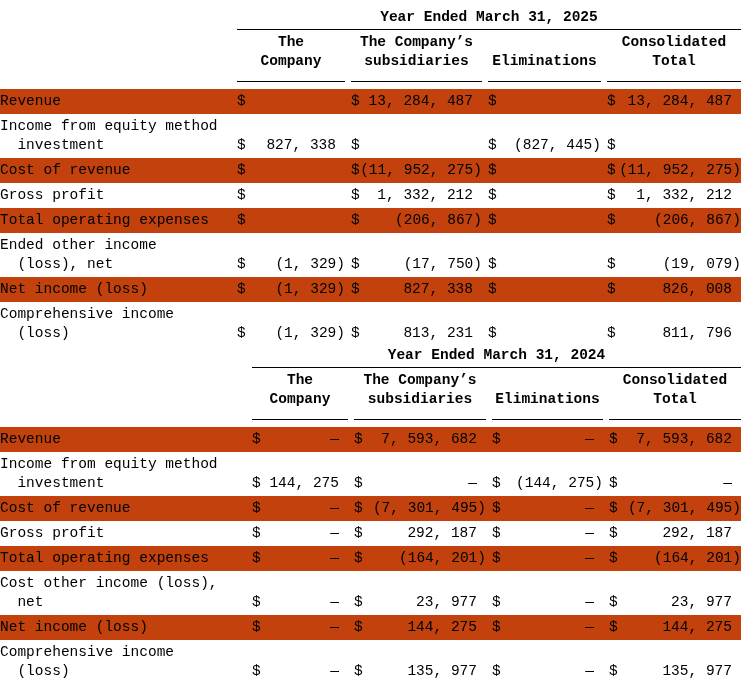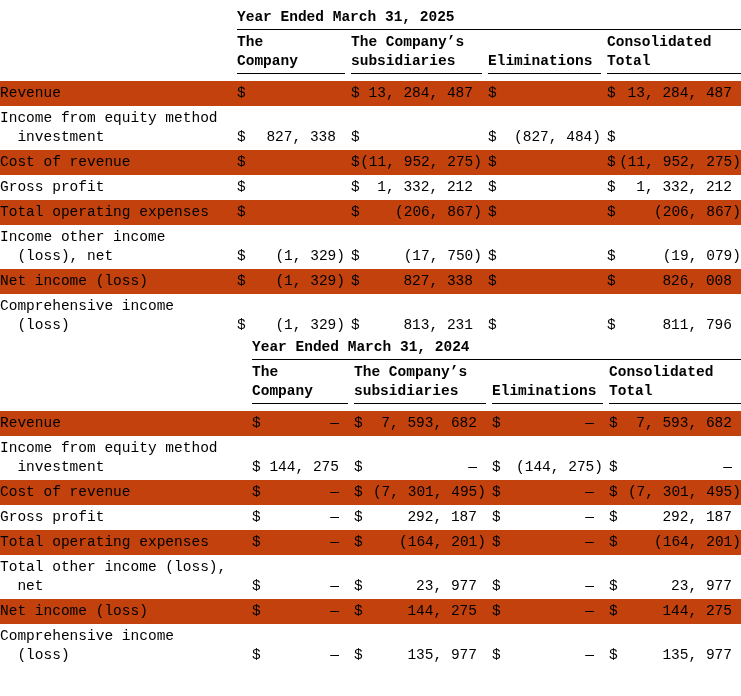--- a/index.html
+++ b/index.html
@@ -17,32 +17,33 @@
   .fin-table { width: 741px; }
   .fin-table + .fin-table { }
 
   .row { display: grid; column-gap: 6px; }
   .t0 .row { grid-template-columns: 231px 108px 131px 113px 134px; }
   .t1 .row { grid-template-columns: 246px 96px 132px 111px 132px; }
 
   .title-row { margin-bottom: 3px; }
   .title-row .title {
     grid-column: 2 / -1;
+    text-align: center;
     font-weight: bold;
     border-bottom: 1px solid #000000;
     padding-bottom: 2px;
   }
 
   .header-row { align-items: end; margin-bottom: 7px; }
   .colhead {
     font-weight: bold;
-    text-align: left;
+    text-align: center;
     white-space: pre-line;
     border-bottom: 1px solid #000000;
-    padding-bottom: 2px;
+    padding-bottom: 10px;
   }
 
   .data-row { align-items: end; }
   .data-row.hl { background: #c2410c; }
   .data-row .cell { padding: 3px 0; }
   .data-row .label { white-space: pre-wrap; }
   .val-cell {
     display: flex;
     justify-content: space-between;
     align-items: flex-end;
@@ -93,21 +94,21 @@
       <div class="cell val-cell">
         <span class="cur">$</span>
         <span class="val pad">827, 338</span>
       </div>
       <div class="cell val-cell">
         <span class="cur">$</span>
         <span class="val pad"></span>
       </div>
       <div class="cell val-cell">
         <span class="cur">$</span>
-        <span class="val">(827, 484)</span>
+        <span class="val">(827, 445)</span>
       </div>
       <div class="cell val-cell">
         <span class="cur">$</span>
         <span class="val pad"></span>
       </div>
     </div>
     <div class="row data-row hl">
       <div class="cell label">Cost of revenue</div>
       <div class="cell val-cell">
         <span class="cur">$</span>
@@ -158,21 +159,21 @@
       <div class="cell val-cell">
         <span class="cur">$</span>
         <span class="val pad"></span>
       </div>
       <div class="cell val-cell">
         <span class="cur">$</span>
         <span class="val">(206, 867)</span>
       </div>
     </div>
     <div class="row data-row">
-      <div class="cell label">Income other income
+      <div class="cell label">Ended other income
   (loss), net</div>
       <div class="cell val-cell">
         <span class="cur">$</span>
         <span class="val">(1, 329)</span>
       </div>
       <div class="cell val-cell">
         <span class="cur">$</span>
         <span class="val">(17, 750)</span>
       </div>
       <div class="cell val-cell">
@@ -330,21 +331,21 @@
       <div class="cell val-cell">
         <span class="cur">$</span>
         <span class="val pad">—</span>
       </div>
       <div class="cell val-cell">
         <span class="cur">$</span>
         <span class="val">(164, 201)</span>
       </div>
     </div>
     <div class="row data-row">
-      <div class="cell label">Total other income (loss),
+      <div class="cell label">Cost other income (loss),
   net</div>
       <div class="cell val-cell">
         <span class="cur">$</span>
         <span class="val pad">—</span>
       </div>
       <div class="cell val-cell">
         <span class="cur">$</span>
         <span class="val pad">23, 977</span>
       </div>
       <div class="cell val-cell">

